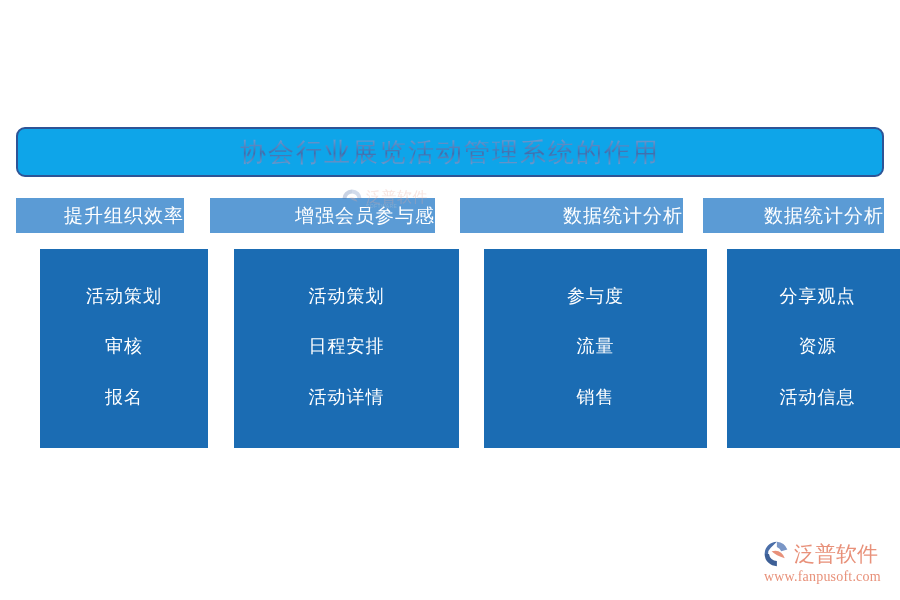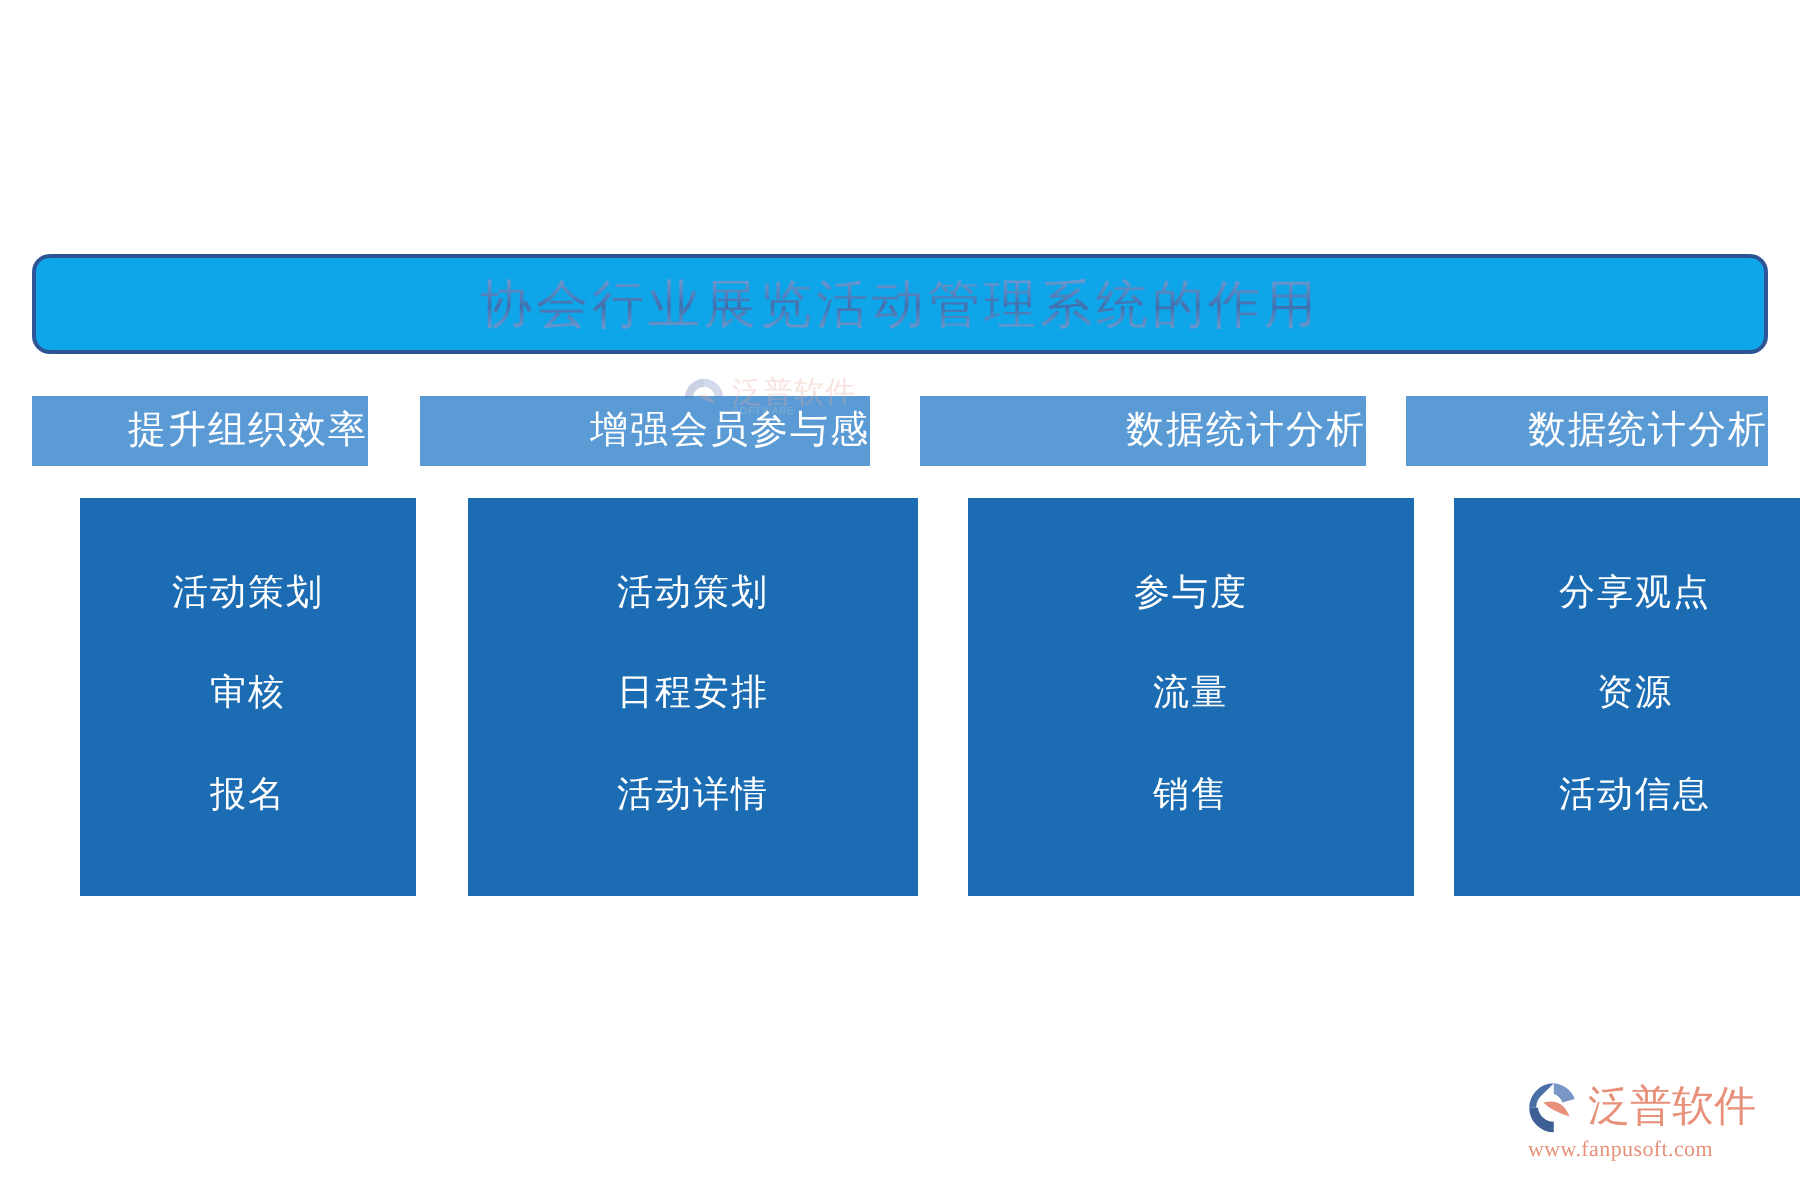--- a/index.html
+++ b/index.html
@@ -173,21 +173,21 @@
     flex: 0 0 28px;
   }
   #brand-logo .logo-name {
     font-size: 21px;
     color: #e8917a;
     letter-spacing: 0px;
     line-height: 1;
     white-space: nowrap;
   }
   #brand-logo .logo-url {
-    font-size: 11px;
+    font-size: 14px;
     color: #e8917a;
     letter-spacing: 0.2px;
     margin-top: 1px;
     margin-left: 2px;
     white-space: nowrap;
     font-family: "Liberation Serif", "DejaVu Serif", serif;
   }
 </style>
 </head>
 <body>

